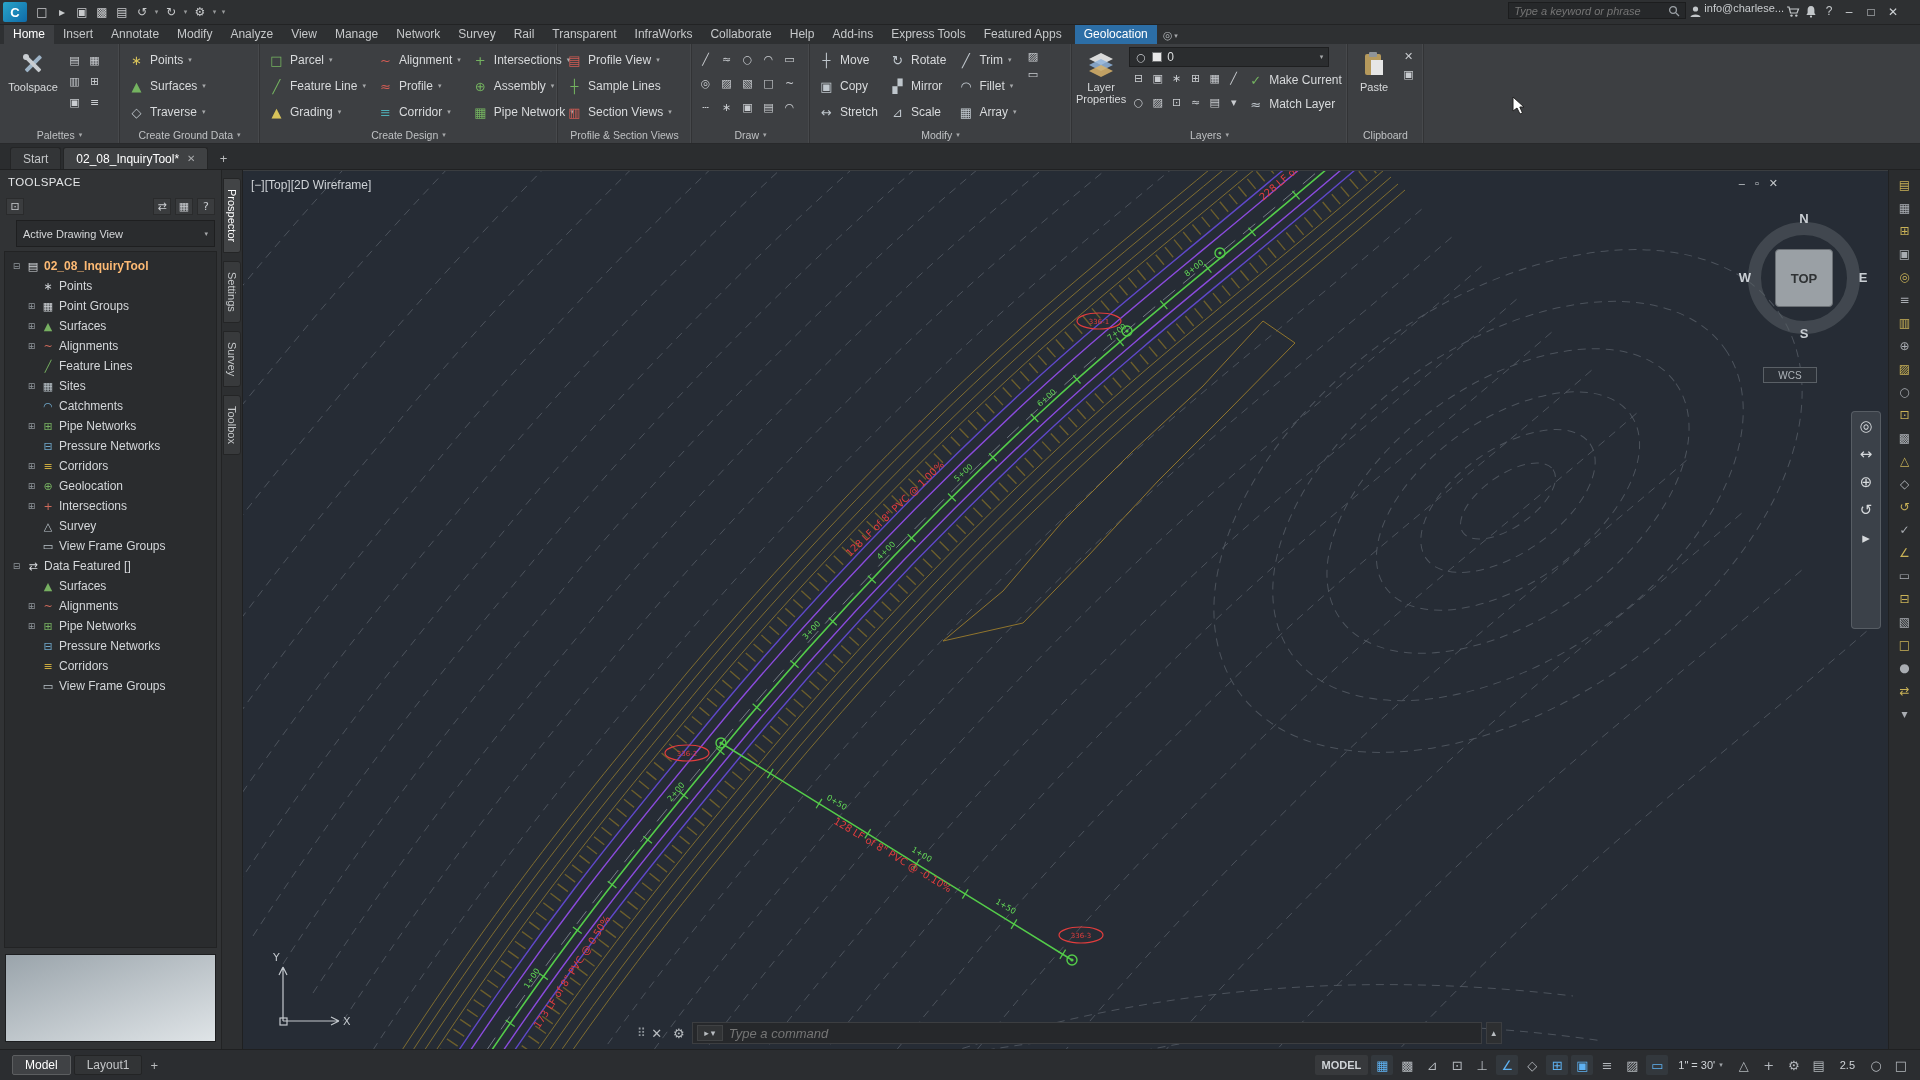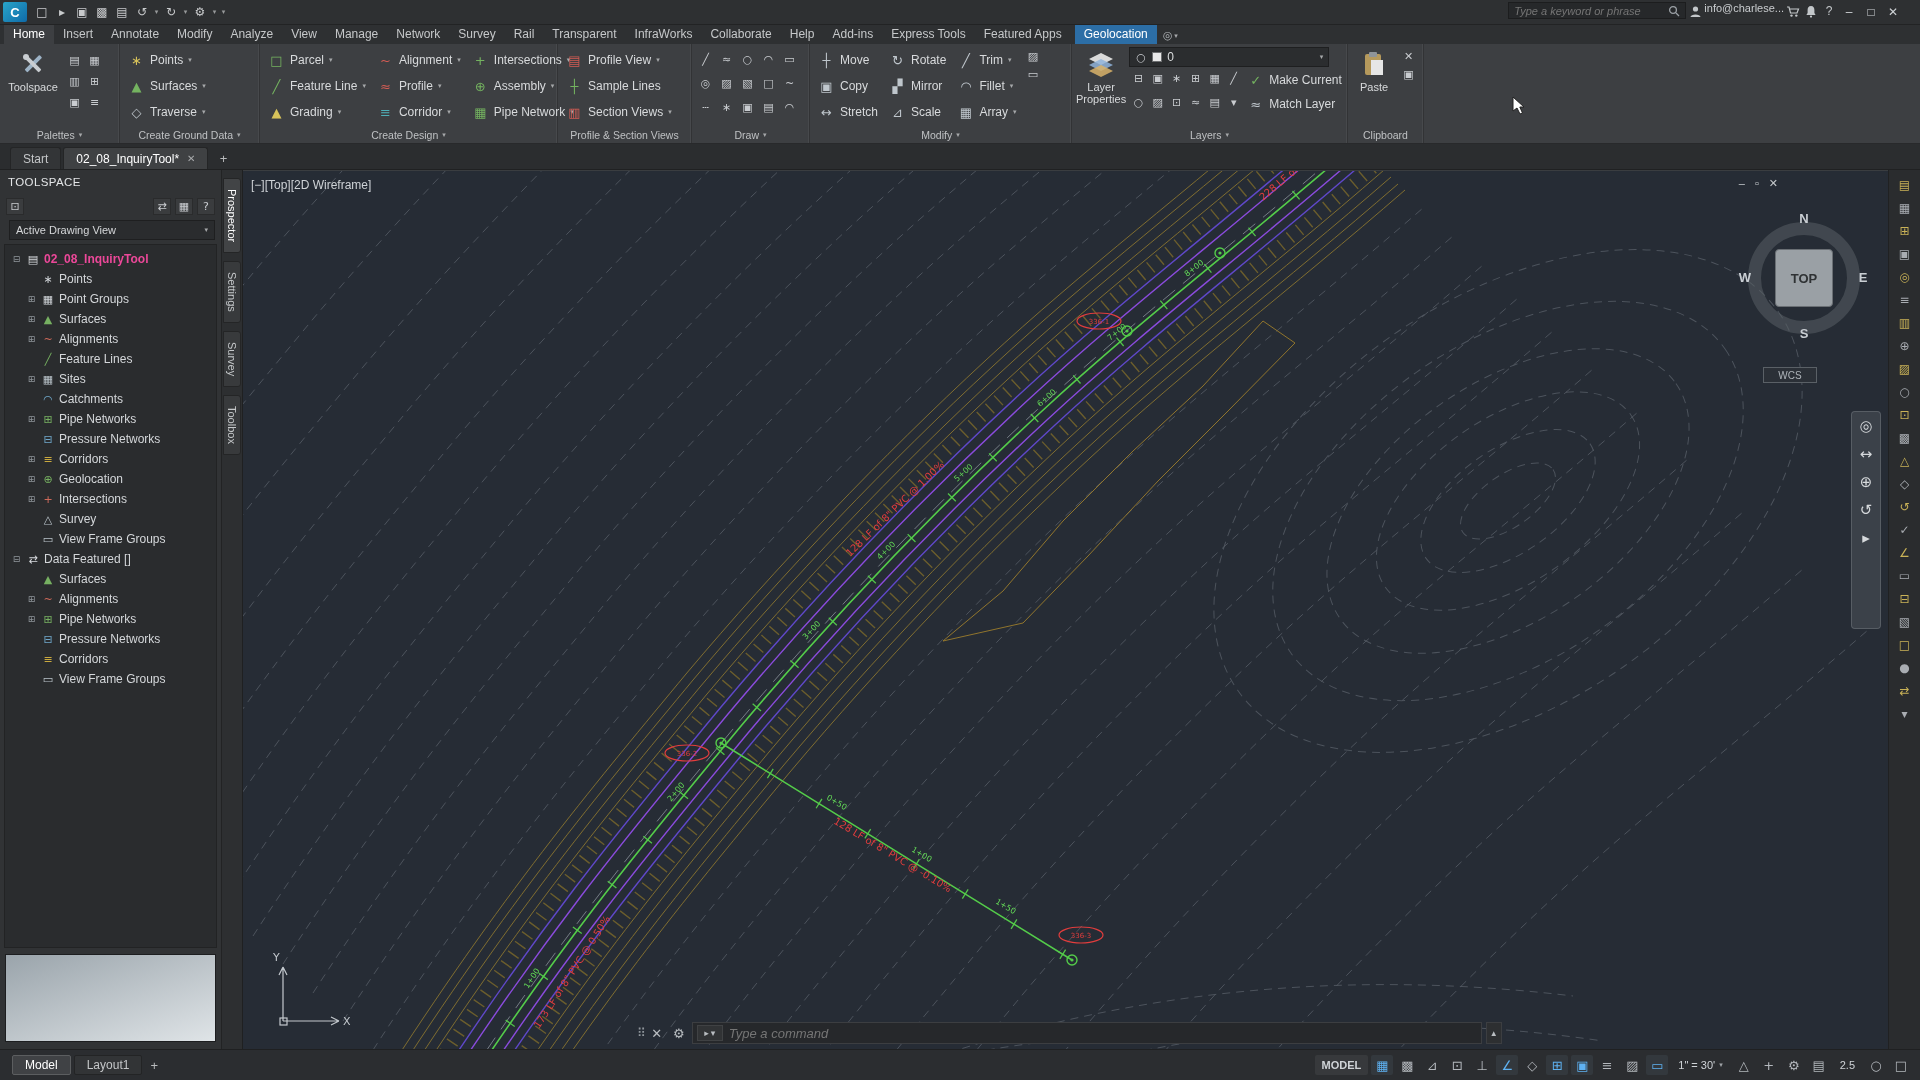--- a/index.html
+++ b/index.html
@@ -50,24 +50,24 @@
 .dtab.active{background:#3f4143;color:#fff}
 .dtab .x{font-size:10px;color:#a9abad}
 .addtab{width:18px;height:18px;margin:0 0 2px 4px;display:flex;align-items:center;justify-content:center;color:#b9bbbd;font-size:13px}
 
 #main{position:absolute;top:170px;left:0;width:1920px;height:879px;background:#2f3133}
 
 #toolspace{position:absolute;left:0;top:0;width:222px;height:879px;background:#313335;border-right:1px solid #222324;display:flex;flex-direction:column}
 #ts-head{height:24px;display:flex;align-items:center;padding:0 8px;color:#e3e5e7;font-size:11.5px;letter-spacing:.4px}
 #ts-tools{height:24px;display:flex;align-items:center;padding:0 6px;gap:4px}
 #ts-tools .gic{width:18px;height:17px;background:#3a3c3e;border:1px solid #2a2b2c}
-#ts-combo{height:20px;margin:2px 6px 4px 9px;background:#2a2c2e;border:1px solid #1e1f20;display:flex;align-items:center;padding:0 6px;color:#d5d7d9;font-size:11px}
+#ts-combo{height:27px;margin:2px 6px 4px 16px;background:#2a2c2e;border:1px solid #1e1f20;display:flex;align-items:center;padding:0 6px;color:#d5d7d9;font-size:11px}
 #tree{flex:1;background:#2a2c2e;margin:0 4px;border:1px solid #222324;overflow:hidden;padding-top:4px}
 .trow{height:20px;display:flex;align-items:center;gap:4px;font-size:12px;color:#d4d7da;white-space:nowrap}
-.trow.bold .tlb{font-weight:bold;color:#ec4899}
+.trow.bold .tlb{font-weight:bold;color:#fdba74}
 .texp{width:11px;font-size:9px;color:#8f959b;text-align:center;flex:none}
 .tic{width:14px;text-align:center;font-size:11px;flex:none}
 #tspreview{height:88px;margin:6px 5px 7px 5px;background:linear-gradient(160deg,#9aa4ab,#dfe4e7);border:1px solid #1d1e20}
 
 #sidetabs{position:absolute;left:222px;top:0;width:21px;height:879px;background:#2d2f31;border-right:1px solid #1f2021}
 .stab{writing-mode:vertical-rl;padding:10px 2px;margin-top:8px;background:#383a3c;border:1px solid #242526;color:#c6c9cb;font-size:11px;border-radius:0 3px 3px 0;margin-left:1px}
 .stab.active{background:#424446;color:#fff}
 
 #canvas{position:absolute;left:243px;top:0;width:1645px;height:879px;background:#262c35;border-top:1px solid #3a3d40;overflow:hidden}
 #dwg{position:absolute;left:0;top:0}

